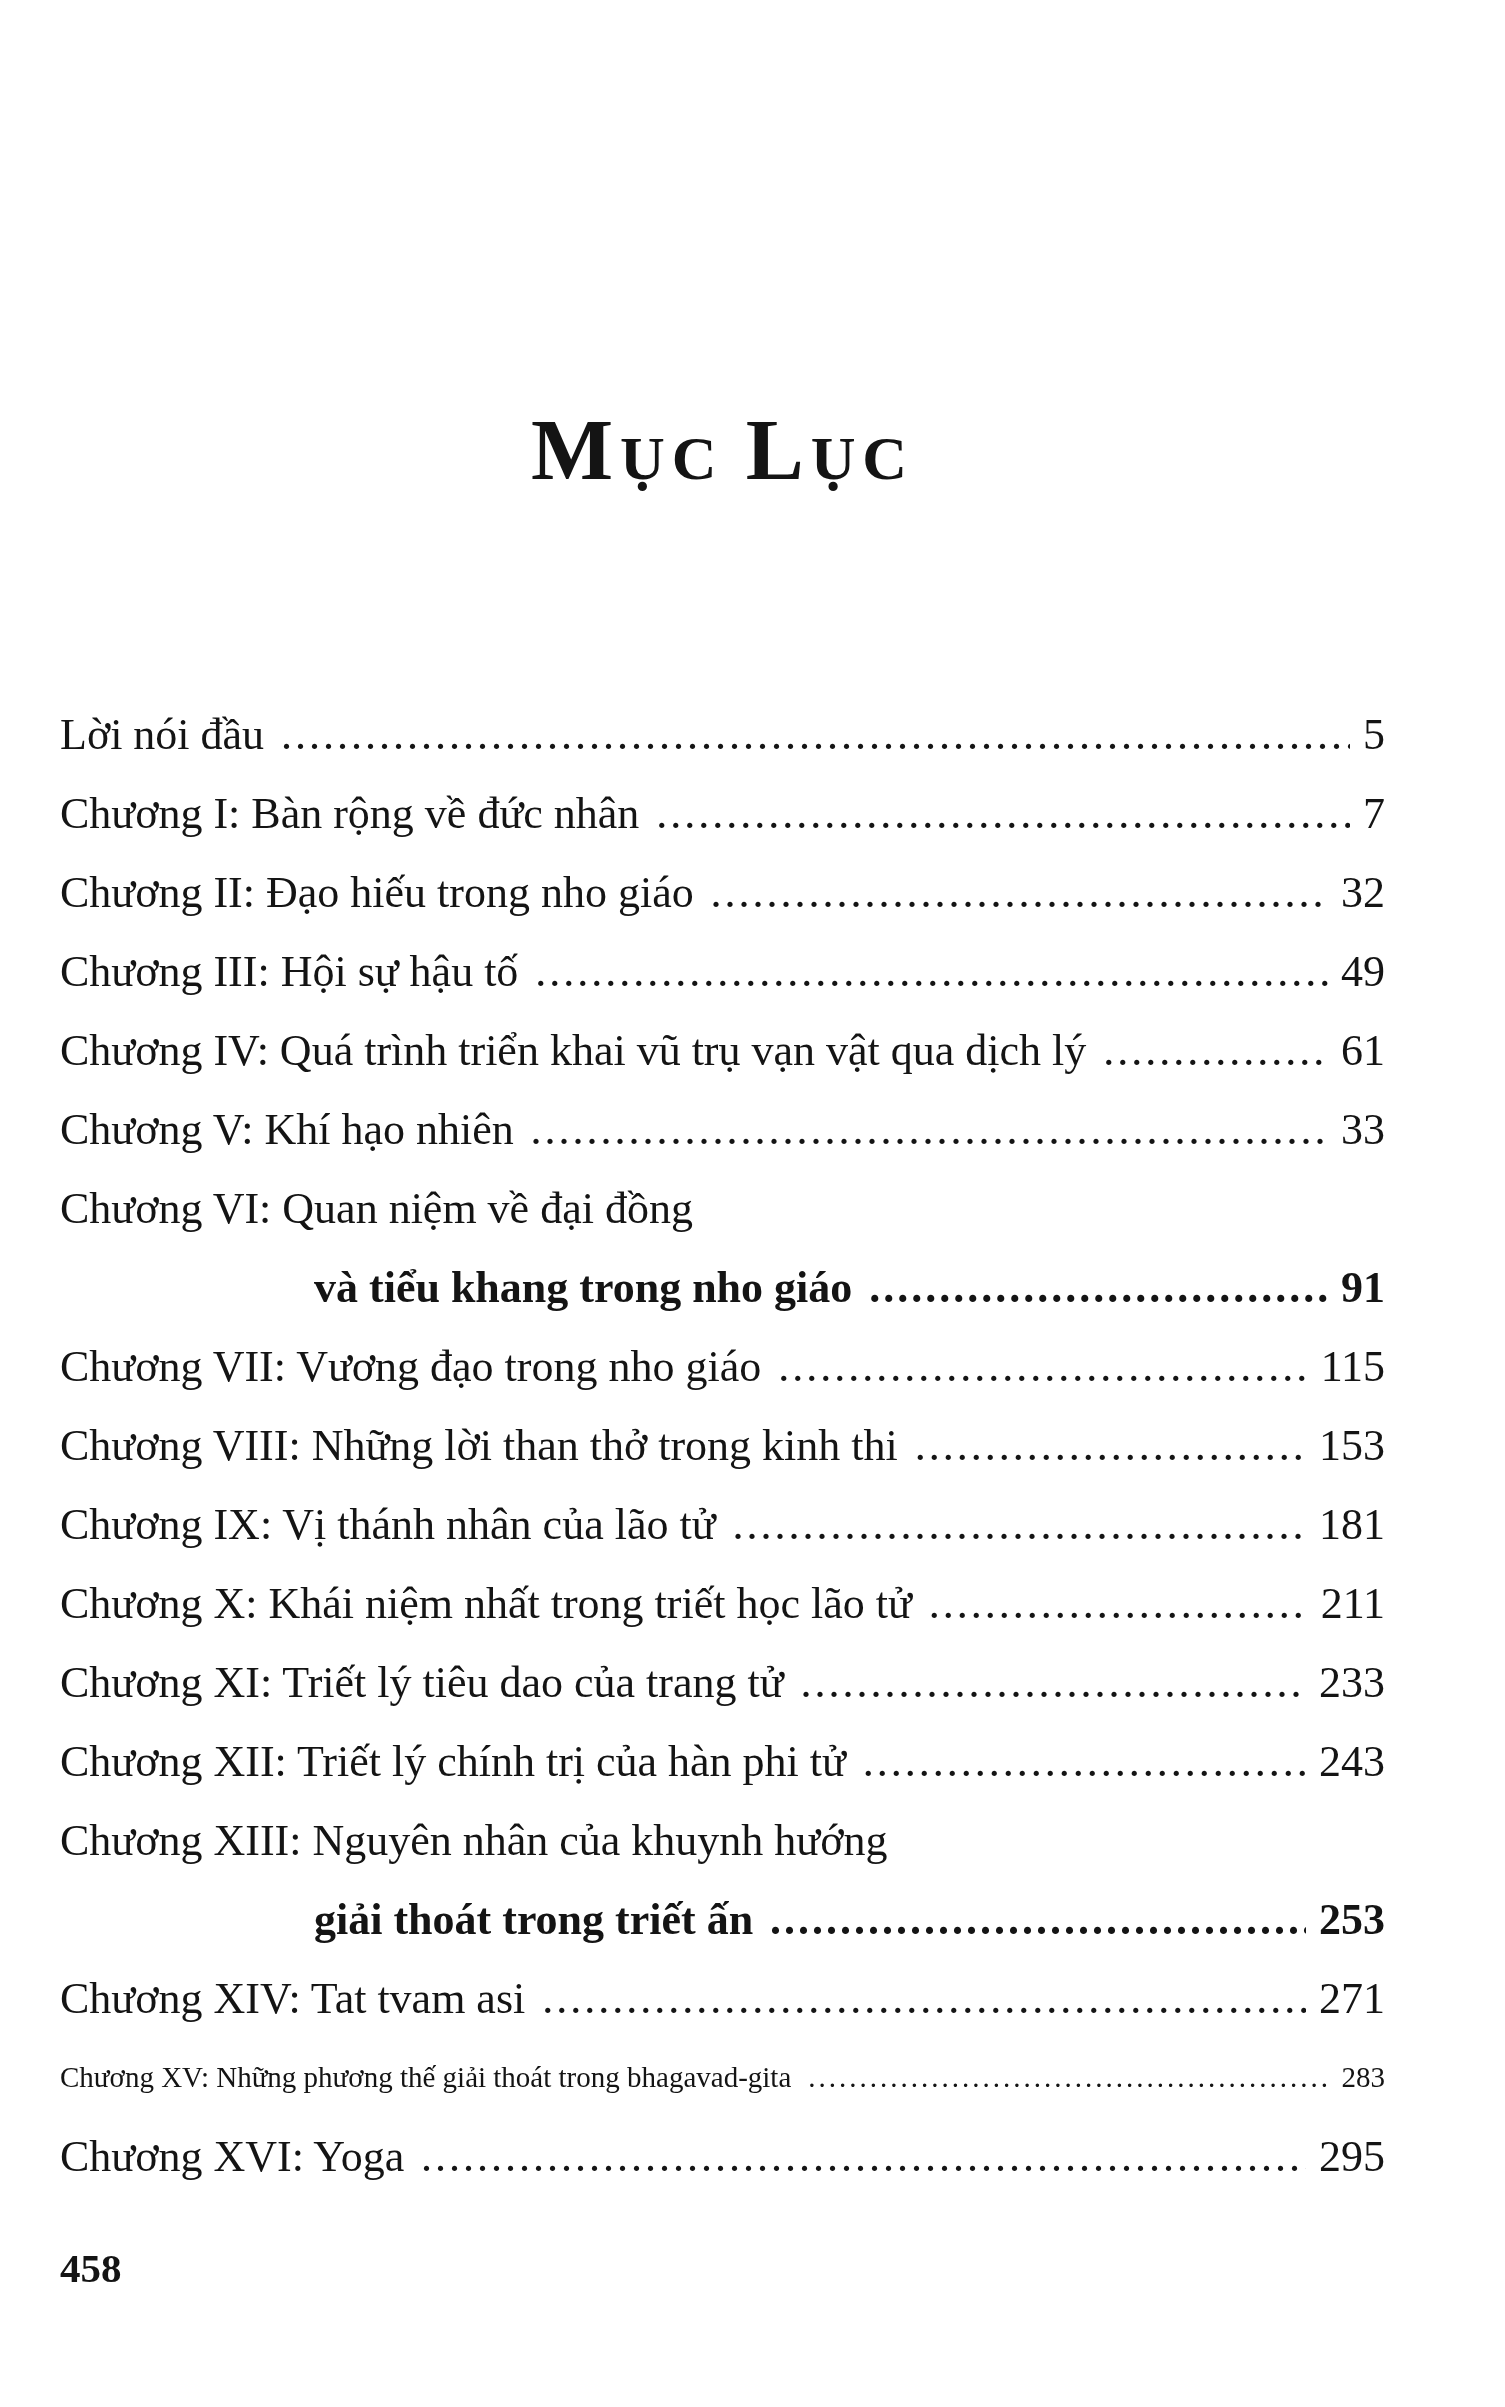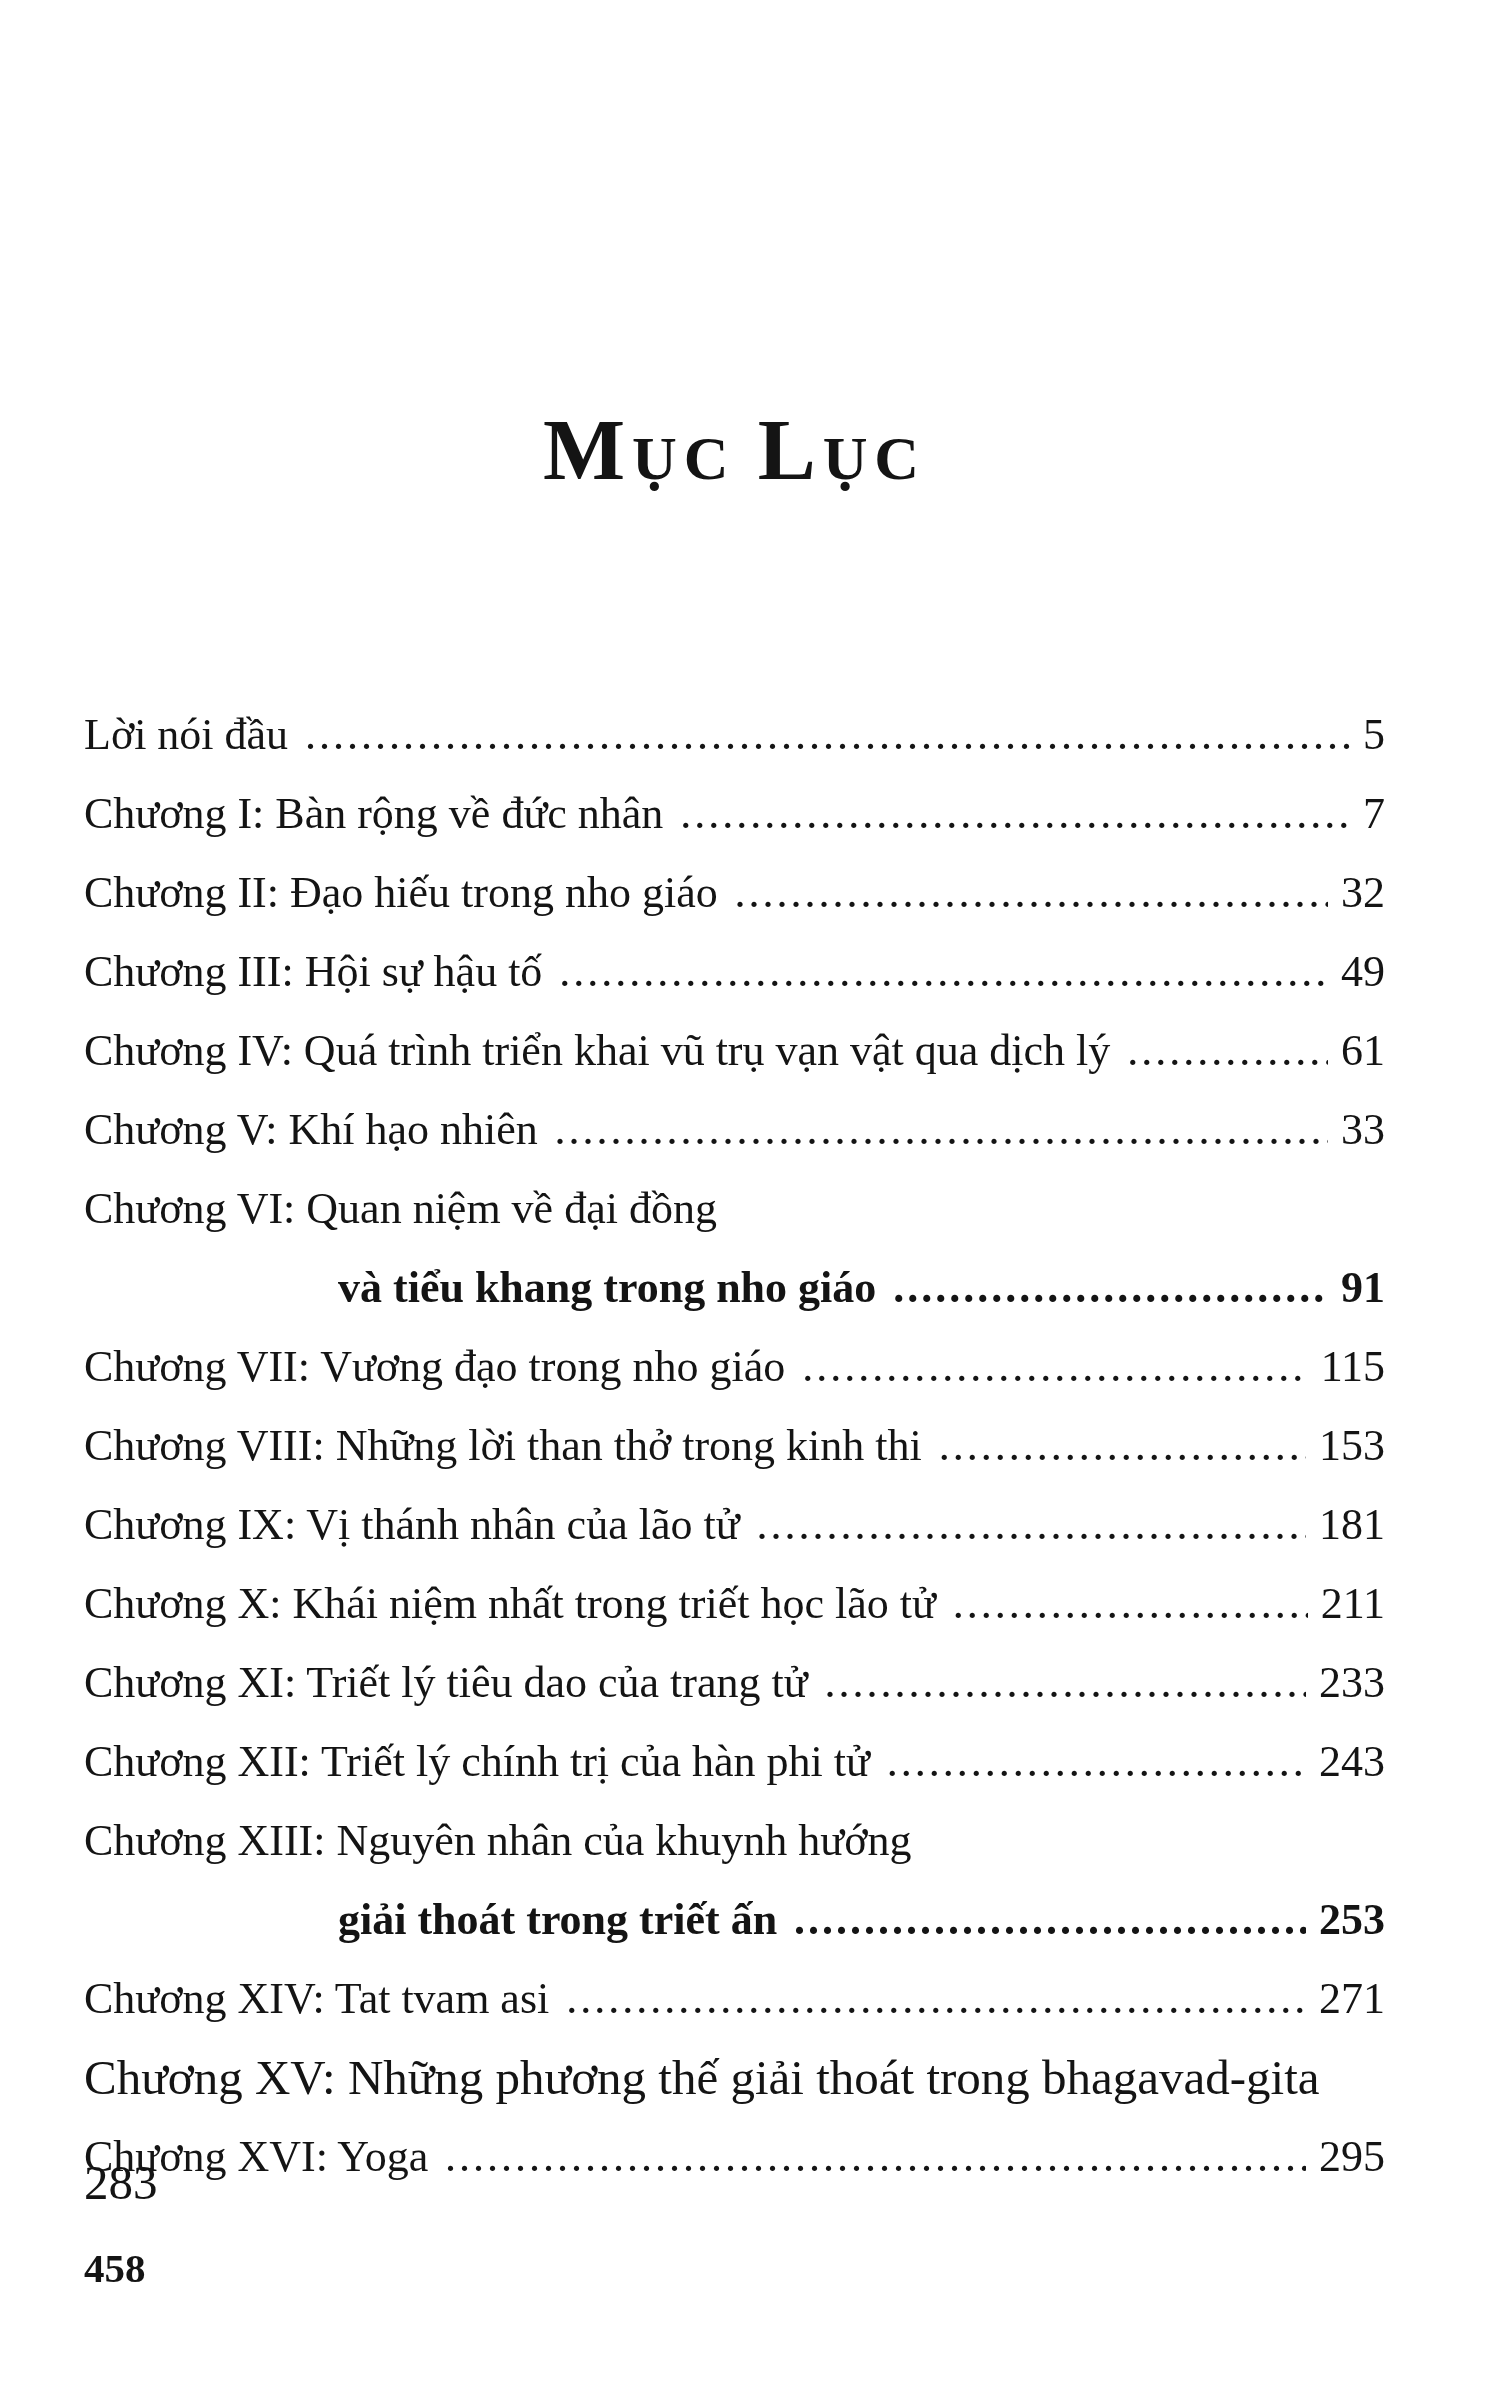--- a/index.html
+++ b/index.html
@@ -12,21 +12,21 @@
     background: #ffffff;
     color: #141414;
     font-family: "Liberation Serif", "DejaVu Serif", serif;
     overflow: hidden;
   }
   .page {
     position: relative;
     width: 100%;
     height: 100%;
     box-sizing: border-box;
-    padding: 0 120px 0 84px;
+    padding: 0 120px 0 60px;
   }
   .title {
     text-align: center;
     padding-top: 406px;
     font-weight: bold;
     letter-spacing: 6.9px;
     line-height: 1;
     white-space: nowrap;
   }
   .cap-big {
@@ -44,22 +44,21 @@
     height: 79px;
     line-height: 79px;
     font-size: 44px;
     gap: 13px;
   }
   .toc-row.indent {
     padding-left: 254px;
     font-weight: bold;
   }
   .toc-row.tight {
-    font-size: 49px;
-    flex-direction: column;
+    font-size: 29px;
   }
   .toc-label {
     white-space: nowrap;
     flex: 0 0 auto;
   }
   .leader {
     flex: 1 1 auto;
     overflow: hidden;
     white-space: nowrap;
     letter-spacing: 3px;

